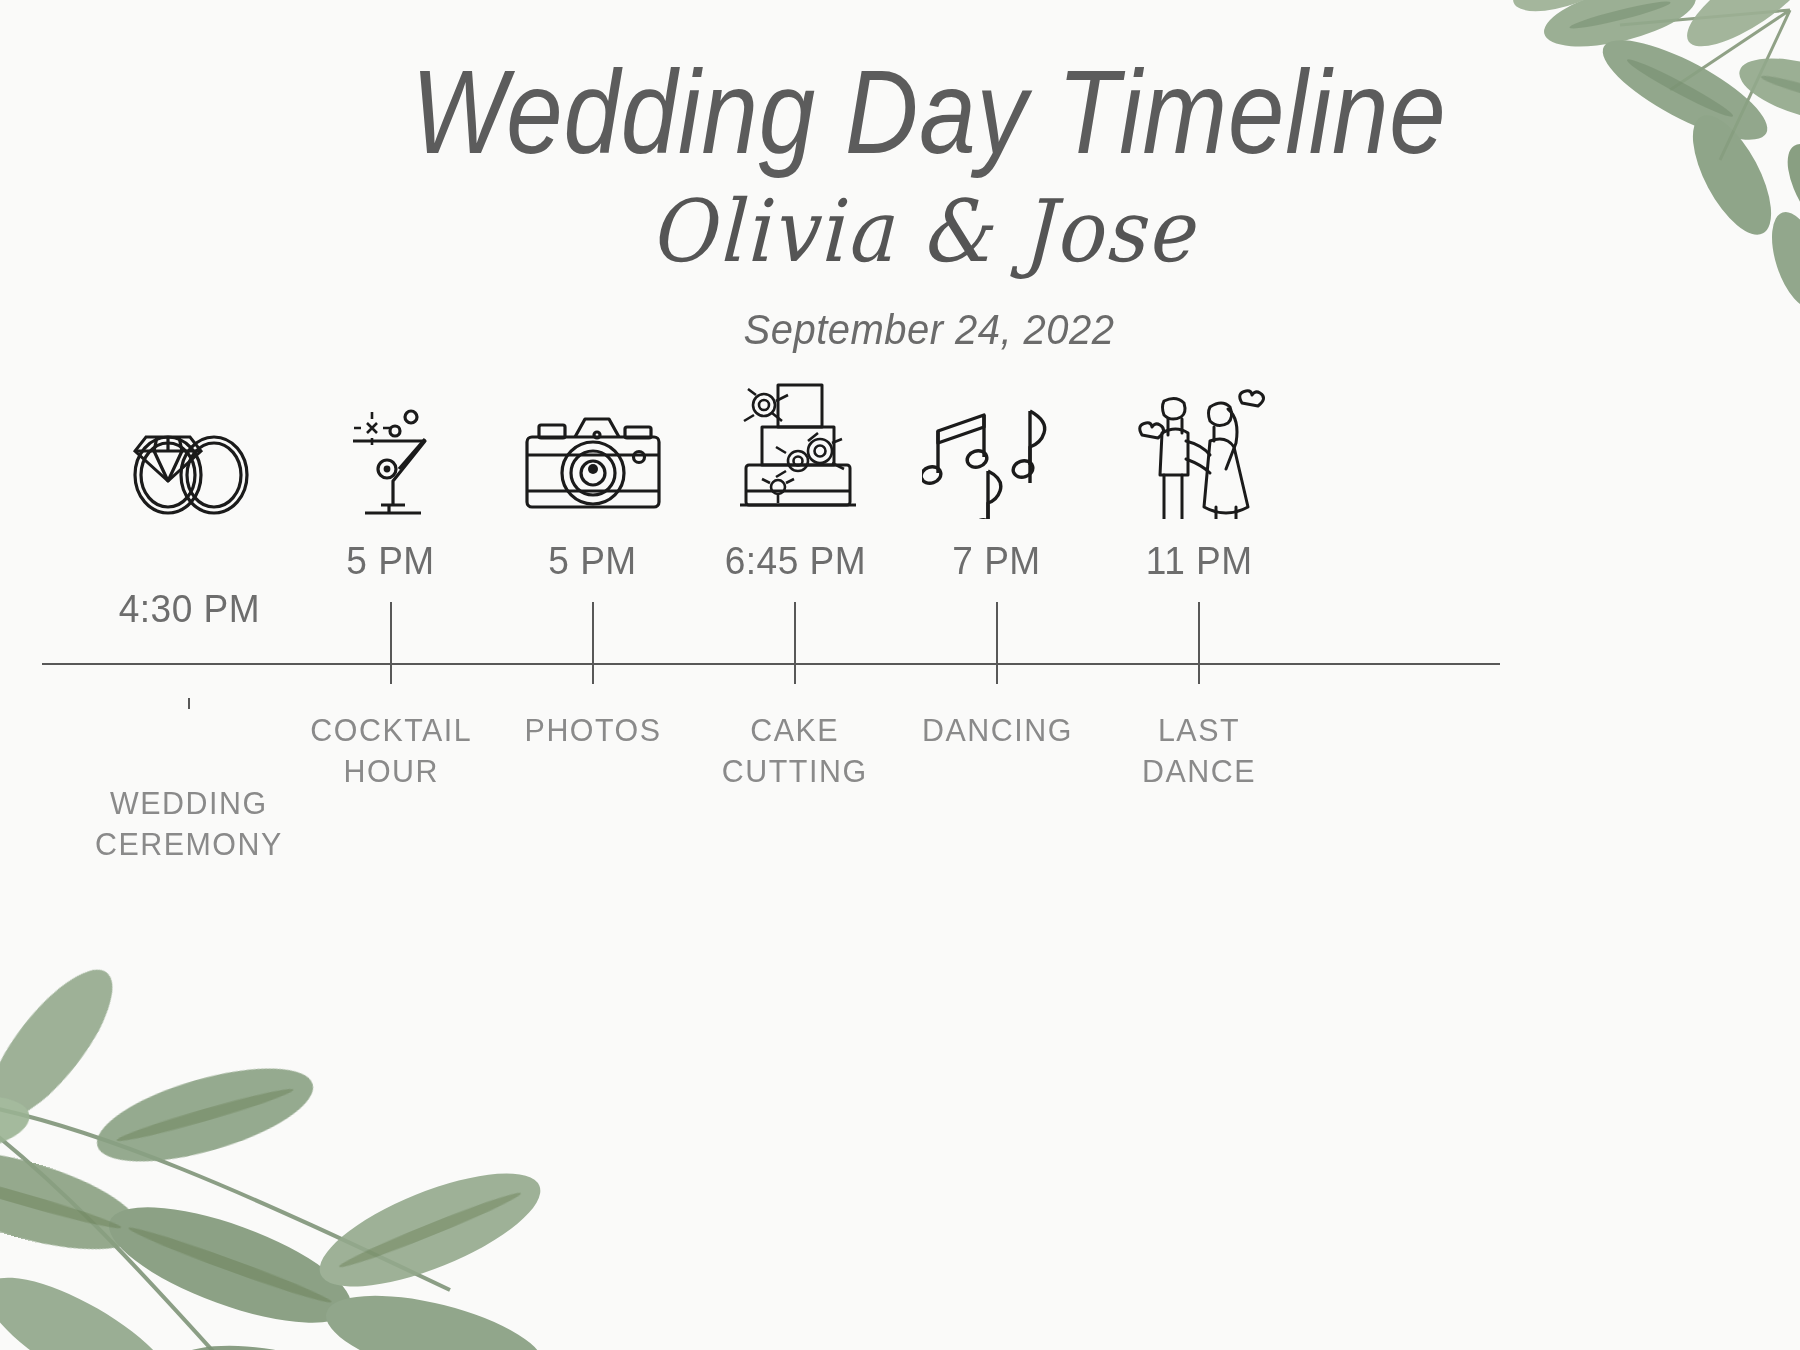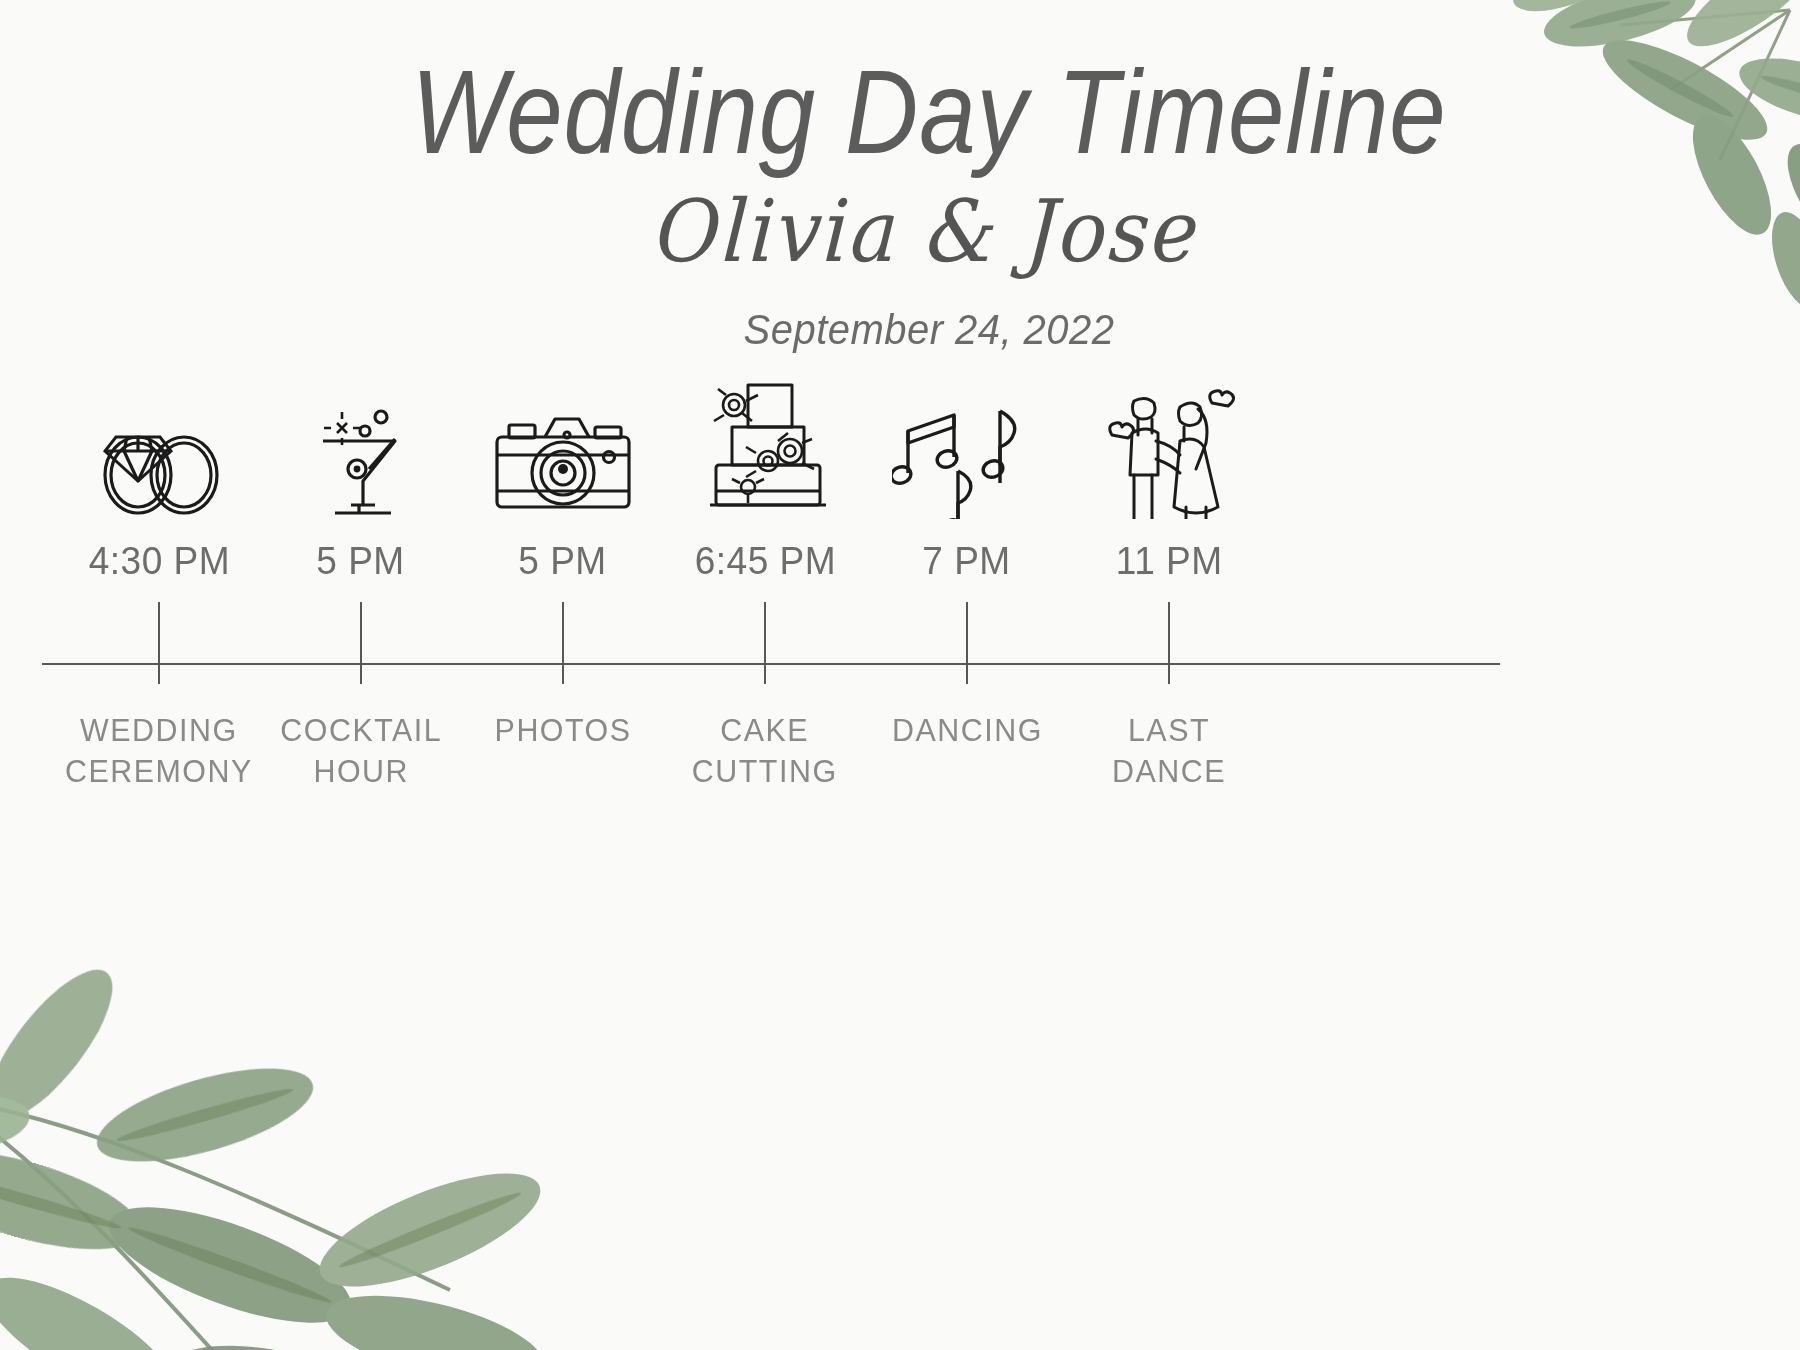--- a/index.html
+++ b/index.html
@@ -53,21 +53,21 @@
     background:#585858;
   }
   .cols{
     position:absolute;top:0;left:0;width:1800px;height:470px;
     display:flex;
   }
   .col{
     width:202px;position:relative;
     display:flex;flex-direction:column;align-items:center;
   }
-  .col:first-child{margin-left:58px;}
+  .col:first-child{margin-left:88px;gap:48px;}
   .icon{
     height:124px;width:160px;
     display:flex;align-items:flex-end;justify-content:center;
   }
   .icon svg{display:block;}
   .time{
     margin-top:22px;
     font-size:39px;line-height:1;
     color:#6d6d6d;font-weight:300;
     letter-spacing:.5px;transform:scaleX(.95);

